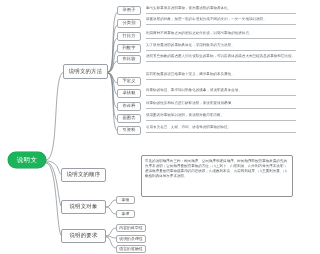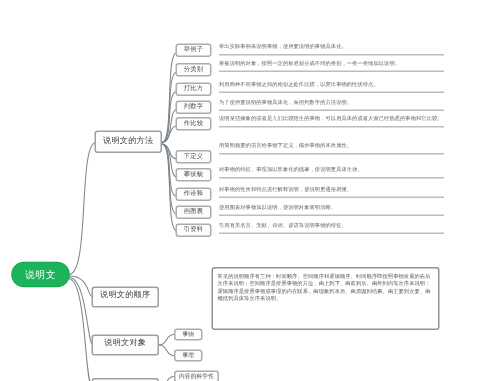--- a/index.html
+++ b/index.html
@@ -2,21 +2,21 @@
 <html><head>
 <meta charset="utf-8">
 <style>
   html,body{margin:0;padding:0;}
   body{
     width:300px;height:254px;overflow:hidden;
     background:#ffffff;
     font-family:"DejaVu Sans","Liberation Sans",sans-serif;
     position:relative;
   }
-  #canvas{position:absolute;left:0;top:0;width:300px;height:192px;margin-top:23px;}
+  #canvas{position:absolute;left:0;top:0;width:300px;height:192px;}
   svg.links{position:absolute;left:0;top:0;width:300px;height:254px;pointer-events:none;}
 
   .node{
     position:absolute;
     box-sizing:border-box;
     display:flex;align-items:center;justify-content:center;
     white-space:nowrap;
     line-height:1;
   }
 

